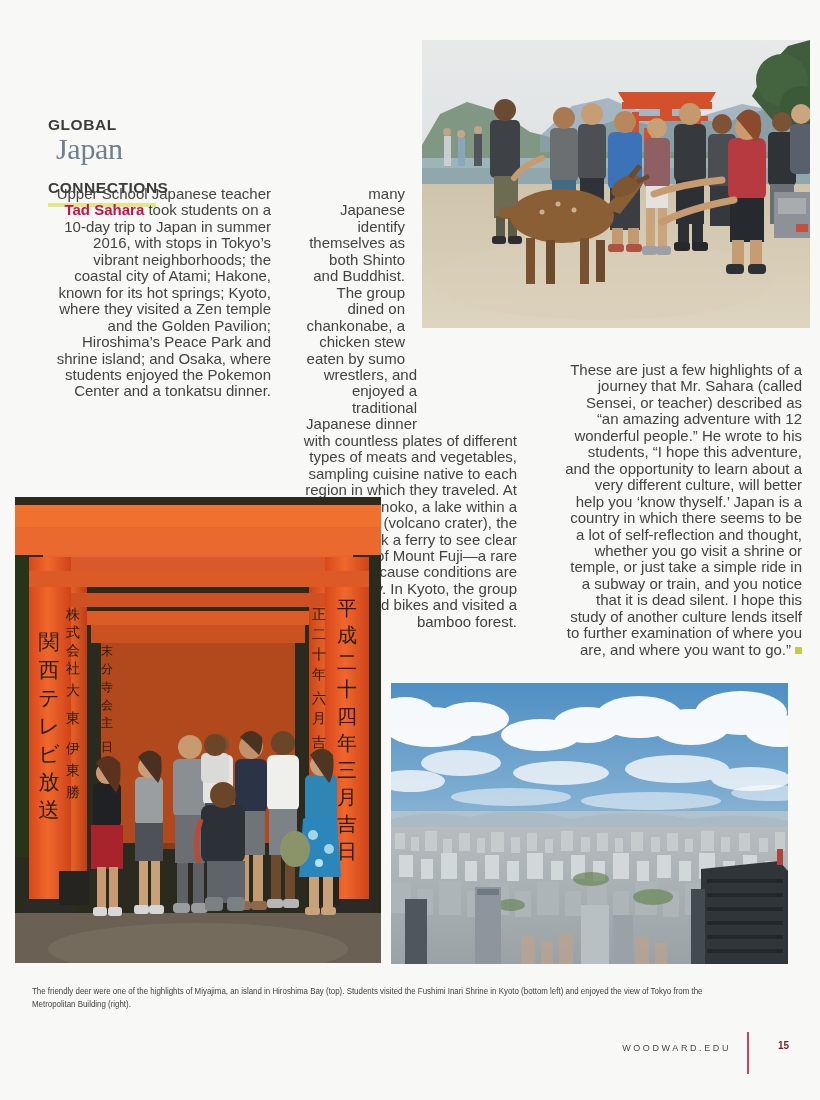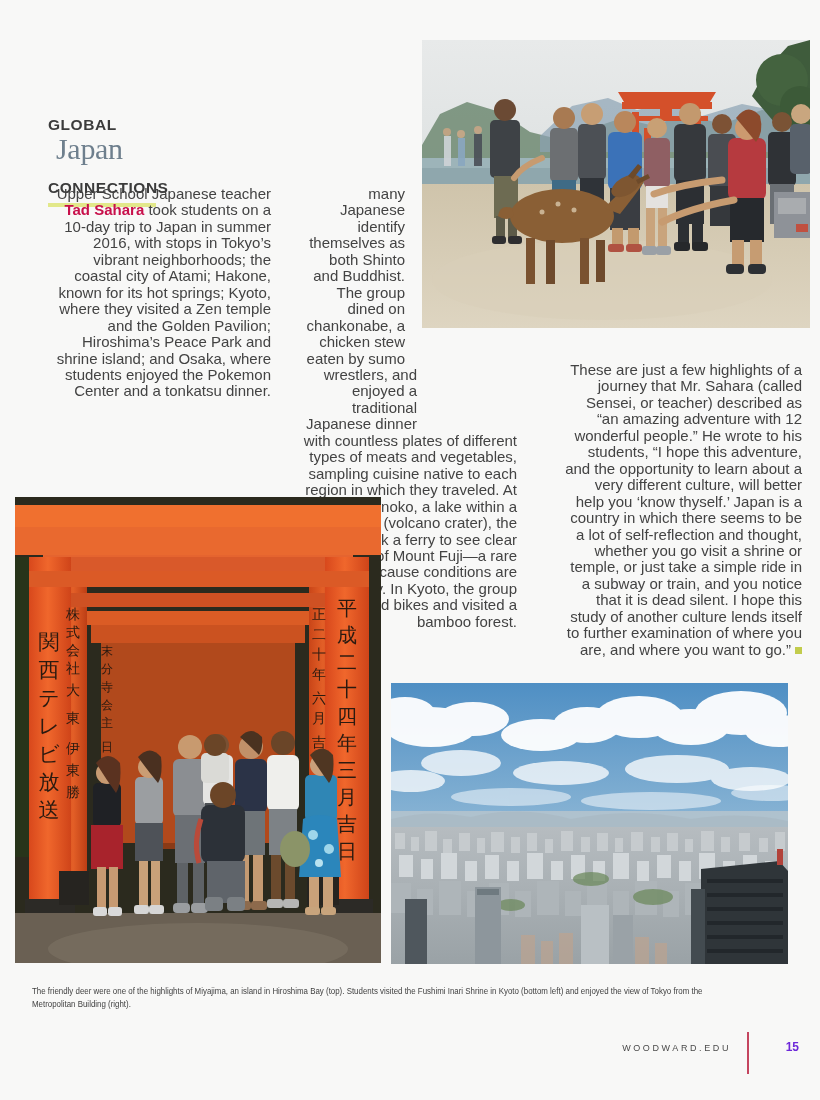--- a/index.html
+++ b/index.html
@@ -73,22 +73,22 @@
   
   .footer{position:absolute;left:0;top:1038px;width:820px;height:30px;padding-left:7px;}
   .footer-site{
     position:absolute;right:96px;top:5px;
     font-size:9px;letter-spacing:2.6px;color:#4a4a4a;font-weight:500;
   }
   .footer-rule{
     position:absolute;right:78px;top:-6px;width:2px;height:42px;background:#c4455f;
   }
   .footer-page{
-    position:absolute;right:28px;top:2px;
-    font-size:12px;font-weight:bold;color:#6d28d9;
+    position:absolute;right:38px;top:2px;
+    font-size:10px;font-weight:bold;color:#7f1d1d;
   }
 </style>
 </head>
 <body>
 
 <div class="page">
 
   <div class="kicker">
     <div class="kicker-line">GLOBAL</div>
     <div class="kicker-line">CONNECTIONS</div>

